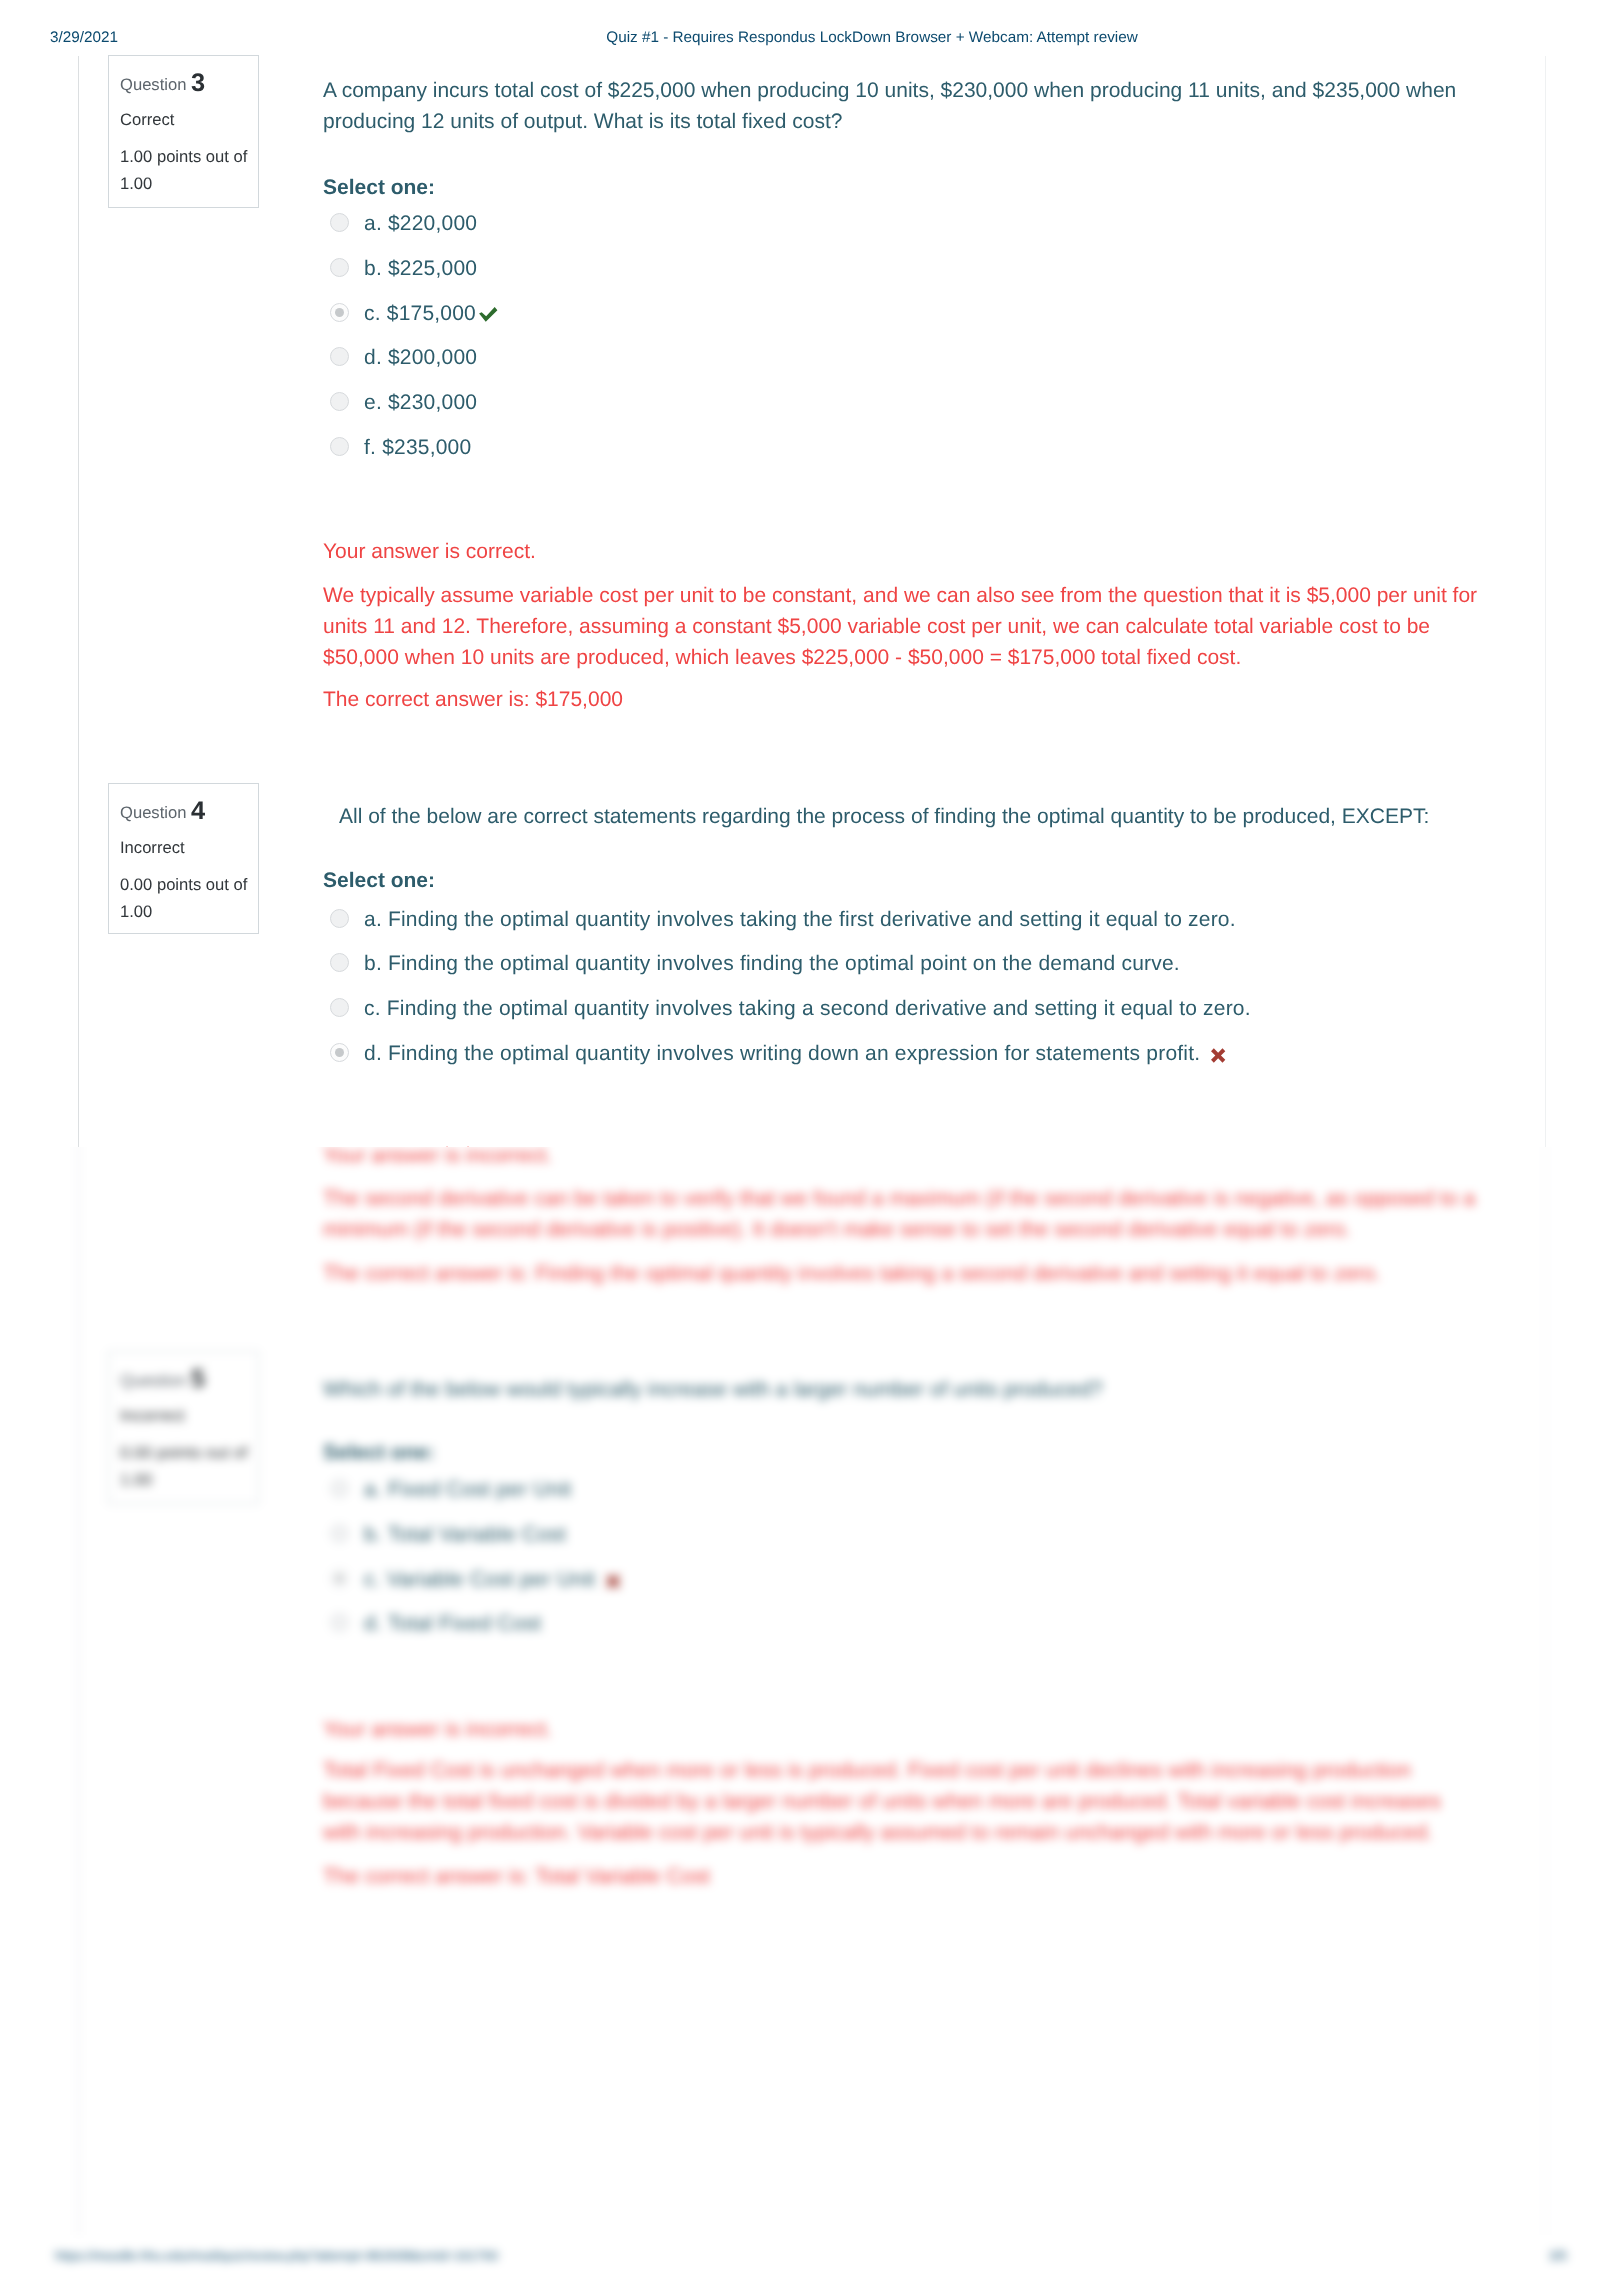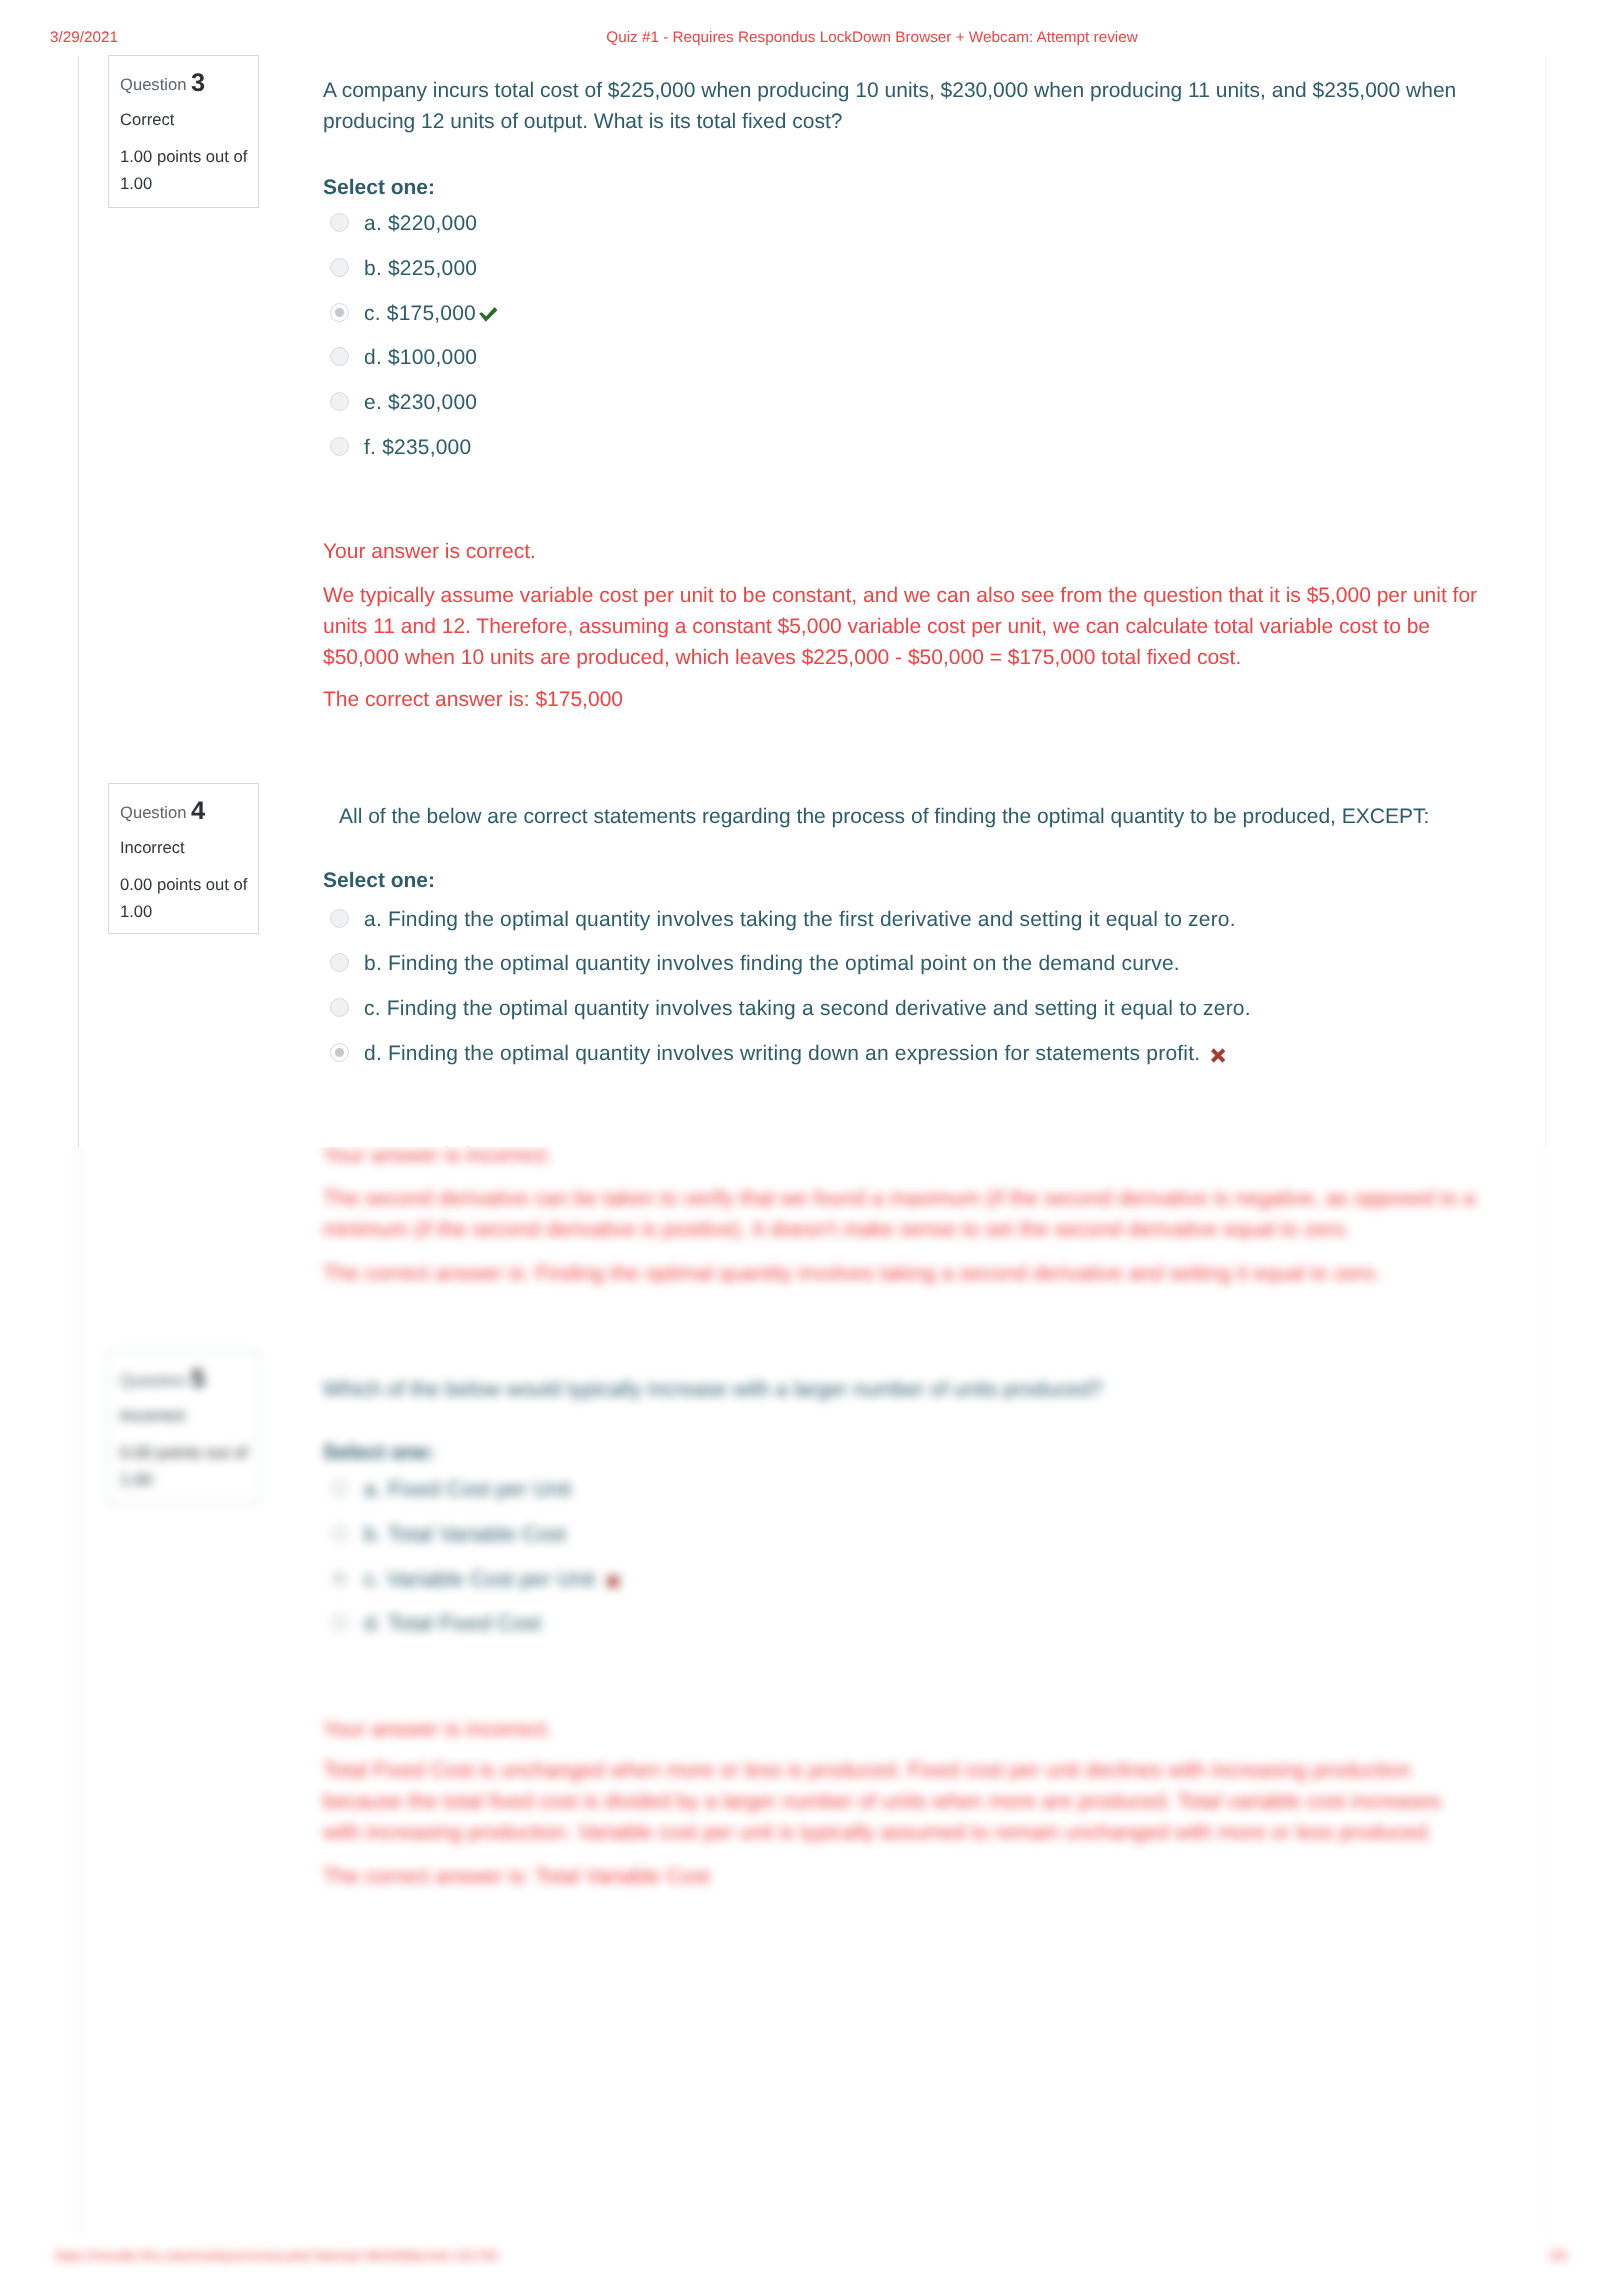--- a/index.html
+++ b/index.html
@@ -3,21 +3,21 @@
 <meta charset="utf-8">
 <title>Quiz attempt review</title>
 <style>
   html,body{margin:0;padding:0;background:#ffffff;}
   body{width:1623px;height:2295px;position:relative;
        font-family:"Liberation Sans",sans-serif;overflow:hidden;background:#fff;
        -webkit-font-smoothing:antialiased;text-rendering:geometricPrecision;}
   .page{position:absolute;left:0;top:0;width:1623px;height:2295px;background:#fff;}
 
   
-  .prt{position:absolute;font-size:15.3px;color:#ef4444;line-height:15.3px;white-space:nowrap;}
+  .prt{position:absolute;font-size:15.3px;color:#0c4a6e;line-height:15.3px;white-space:nowrap;}
   .prt-date{left:50px;top:30px;}
   .prt-title{left:0;top:30px;width:1744px;text-align:center;}
   .prt-url{left:55px;top:2249px;font-size:13px;line-height:13px;}
   .prt-pg{left:1549px;top:2249px;font-size:13px;line-height:13px;}
 
   
   .vline{position:absolute;background:#dcdfe1;width:0.9px;}
   .vline-r{position:absolute;background:#eff1f2;width:0.9px;}
 
   
@@ -86,21 +86,21 @@
       <div class="optrow" style="left:330px;top:303px;">
         <span class="radio on">
           <i></i>
         </span>
         <span class="olabel" style="left:34px;top:-0.5px;"><span>c.</span> <span>$175,000</span><span class="mark"><svg width="18.5" height="15" viewBox="0 0 40 32">
               <path d="M5.6 11.0 L15.4 19.6 L33.9 0 L39.8 6.6 L14.6 31.9 L0.2 13.6 Z" fill="#2d6b2d"></path>
             </svg></span></span>
       </div>
       <div class="optrow" style="left:330px;top:347px;">
         <span class="radio"><i></i></span>
-        <span class="olabel" style="left:34px;top:-0.5px;"><span>d.</span> <span>$100,000</span></span>
+        <span class="olabel" style="left:34px;top:-0.5px;"><span>d.</span> <span>$200,000</span></span>
       </div>
       <div class="optrow" style="left:330px;top:392px;">
         <span class="radio"><i></i></span>
         <span class="olabel" style="left:34px;top:-0.5px;"><span>e.</span> <span>$230,000</span></span>
       </div>
       <div class="optrow" style="left:330px;top:437px;">
         <span class="radio"><i></i></span>
         <span class="olabel" style="left:34px;top:-0.5px;"><span>f.</span> <span>$235,000</span></span>
       </div>
       <div class="fb" style="left:323px;top:536px;width:1160px;">Your answer is correct.</div>

